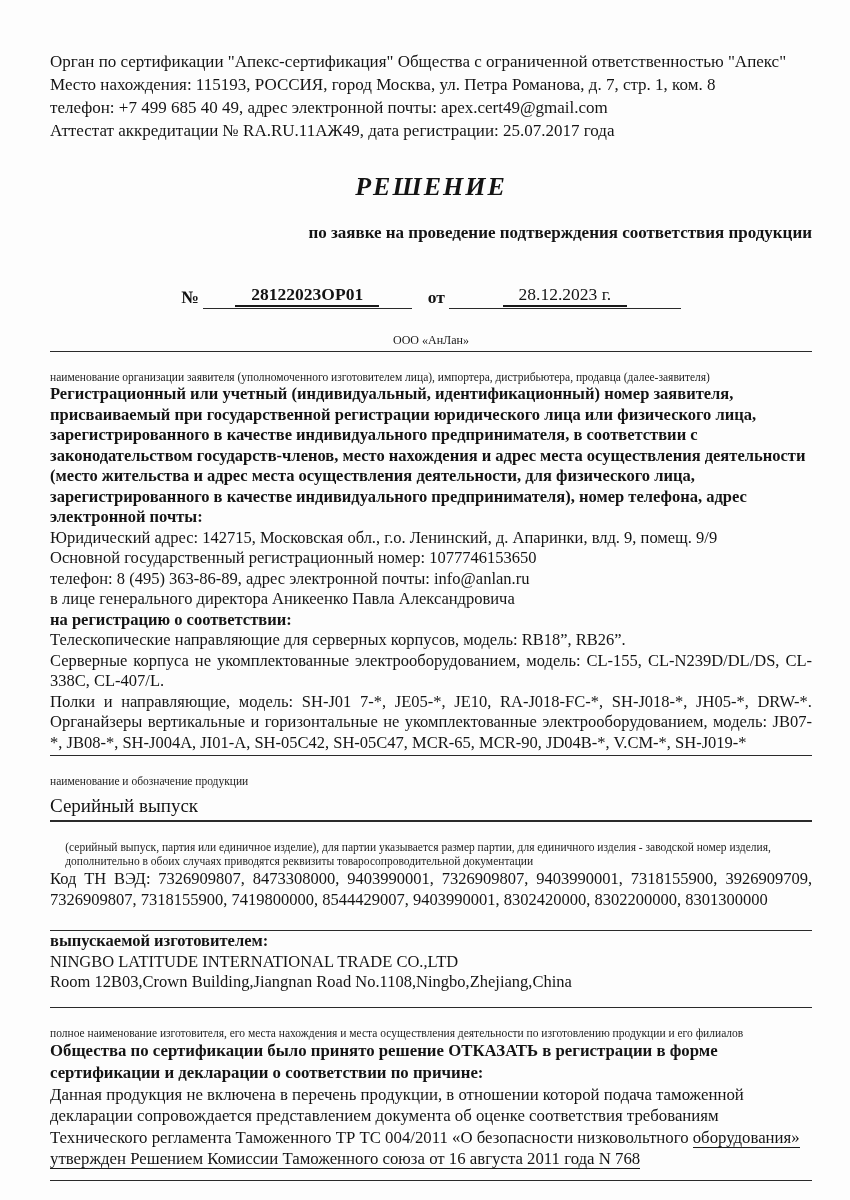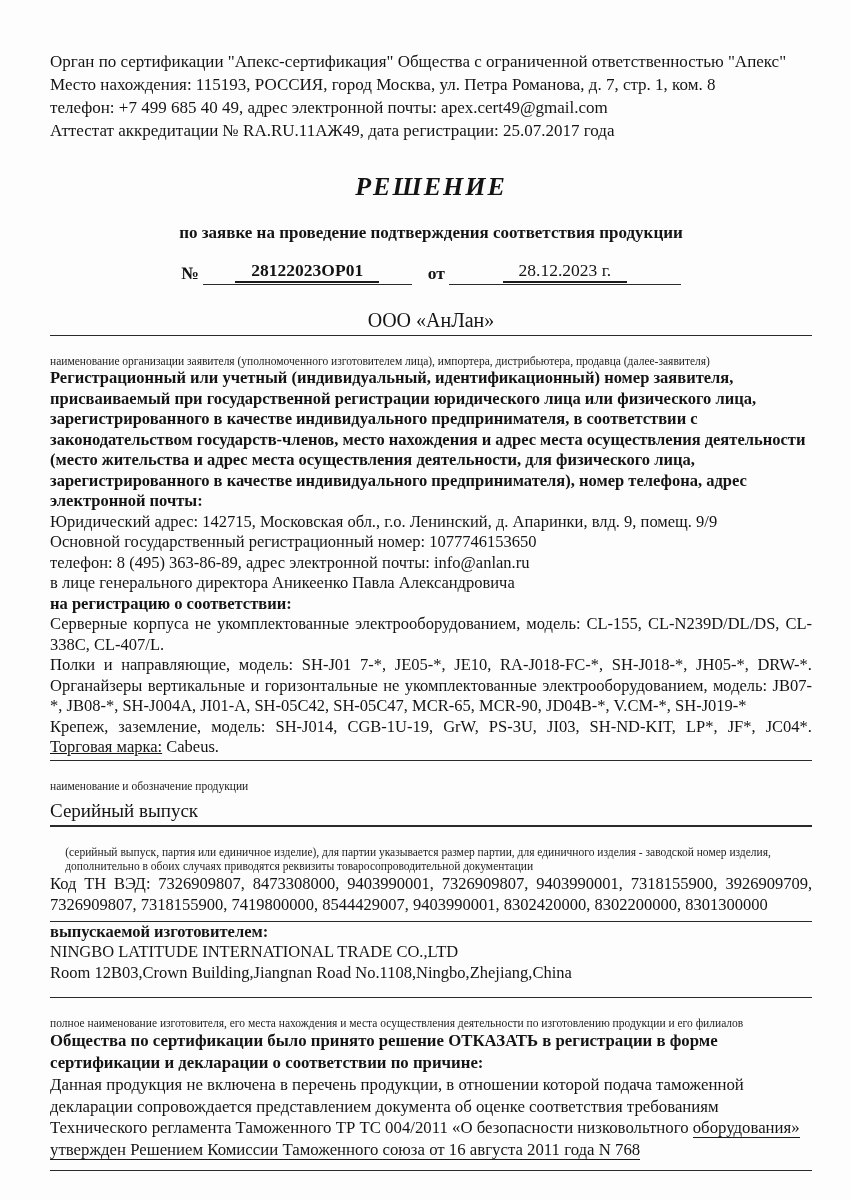--- a/index.html
+++ b/index.html
@@ -17,42 +17,42 @@
   .header-block { font-size: 17px; line-height: 23px; }
   .header-block p { margin: 0; }
 
   .doc-title {
     text-align: center; font-weight: bold;
     font-size: 26px; letter-spacing: 2px;
     margin: 30px 0 0 0;
     font-style: italic;
   }
   .doc-subtitle {
-    text-align: center; font-weight: bold;
+    text-align: right; font-weight: bold;
     font-size: 17px; margin: 21px 0 0 0;
   }
 
   .num-row {
     display: flex; justify-content: center; align-items: flex-end;
     margin-top: 17px; font-size: 17.5px;
   }
   .num-row .lbl { font-weight: bold; padding: 0 4px 1px 0; }
   .num-row .lbl.ot { padding: 0 4px 1px 16px; }
   .field {
     display: inline-block; text-align: center;
     border-bottom: 1.5px solid #2a2a2a;
     padding: 0 2px 1px 2px;
   }
   .field.f-number { min-width: 205px; }
   .field.f-date { min-width: 228px; }
   .field-inner { display: inline-block; border-bottom: 2px solid #1a1a1a; padding: 0 16px; }
-  .f-number .field-inner { font-weight: bold; }
+  .f-number .field-inner { font-weight: bold; margin-top: 24px; }
 
   .applicant-name {
-    text-align: center; font-size: 20px;
+    text-align: center; font-size: 12px;
     margin: 24px 0 0 0; padding-bottom: 3px;
     border-bottom: 1.5px solid #2a2a2a;
   }
   .caption {
     font-size: 11.5px; line-height: 14px;
     text-align: left; margin: 18px 0 0 0; color: #1c1c1c;
   }
 
   .body-text { font-size: 16.5px; line-height: 20.5px; }
   p.line { margin: 0; }
@@ -63,21 +63,21 @@
 
   .underlined-group { border-bottom: 1.5px solid #2a2a2a; padding-bottom: 2px; }
 
   .issue-type {
     font-size: 19px; margin-top: 7px;
     border-bottom: 2px solid #2a2a2a; padding-bottom: 3px;
   }
   .issue-caption { width: 96%; margin-left: 2%; }
 
   .tnved {
-    margin-top: 12px; border-bottom: 1.5px solid #2a2a2a; padding-bottom: 6px;
+    margin-top: 12px; border-bottom: 1.5px solid #2a2a2a; padding-bottom: 20px;
     font-size: 16.5px; line-height: 21px;
   }
 
   .rule { border-bottom: 1.5px solid #2a2a2a; margin-top: 14px; }
 
   .decision-heading { font-size: 16.8px; line-height: 22px; margin-top: 12px; font-weight: bold; }
   .reason { margin-top: 0; border-bottom: 1px solid #2a2a2a; padding-bottom: 10px; font-size: 16.8px; line-height: 21.5px; }
   .u-span { border-bottom: 1.5px solid #1a1a1a; }
   .u-text { text-decoration: underline; }
 </style>
@@ -110,23 +110,23 @@
     <p class="line bold mt12">Регистрационный или учетный (индивидуальный, идентификационный) номер заявителя, присваиваемый при государственной регистрации юридического лица или физического лица, зарегистрированного в качестве индивидуального предпринимателя, в соответствии с законодательством государств-членов, место нахождения и адрес места осуществления деятельности (место жительства и адрес места осуществления деятельности, для физического лица, зарегистрированного в качестве индивидуального предпринимателя), номер телефона, адрес электронной почты:</p>
     <p class="line">Юридический адрес: 142715, Московская обл., г.о. Ленинский, д. Апаринки, влд. 9, помещ. 9/9</p>
     <p class="line">Основной государственный регистрационный номер: 1077746153650</p>
     <p class="line">телефон: 8 (495) 363-86-89, адрес электронной почты: info@anlan.ru</p>
     <p class="line">в лице генерального директора Аникеенко Павла Александровича</p>
   </div>
 
   <div class="body-text">
     <p class="line bold mt16">на регистрацию о соответствии:</p>
     <div class="underlined-group">
+      <p class="line just">Телескопические направляющие для серверных корпусов, модель: RB18”, RB26”.</p>
       <p class="line just">Серверные корпуса не укомплектованные электрооборудованием, модель: CL-155, CL-N239D/DL/DS, CL-338C, CL-407/L.</p>
       <p class="line just">Полки и направляющие, модель: SH-J01 7-*, JE05-*, JE10, RA-J018-FC-*, SH-J018-*, JH05-*, DRW-*. Органайзеры вертикальные и горизонтальные не укомплектованные электрооборудованием, модель: JB07-*, JB08-*, SH-J004A, JI01-A, SH-05C42, SH-05C47, MCR-65, MCR-90, JD04B-*, V.CM-*, SH-J019-*</p>
-      <p class="line just"><span>Крепеж, заземление, модель: SH-J014, CGB-1U-19, GrW, PS-3U, JI03, SH-ND-KIT, LP*, JF*, JC04*. </span><span class="u-text">Торговая марка:</span><span> Cabeus.</span></p>
     </div>
     <p class="caption">наименование и обозначение продукции</p>
   </div>
 
   <div class="issue-type">Серийный выпуск</div>
   <p class="caption issue-caption">(серийный выпуск, партия или единичное изделие), для партии указывается размер партии, для единичного изделия - заводской номер изделия, дополнительно в обоих случаях приводятся реквизиты товаросопроводительной документации</p>
 
   <p class="line just tnved"><span>Код ТН ВЭД: </span><span>7326909807, 8473308000, 9403990001, 7326909807, 9403990001, 7318155900, 3926909709, 7326909807, 7318155900, 7419800000, 8544429007, 9403990001, 8302420000, 8302200000, 8301300000</span></p>
 
   <div class="body-text">

